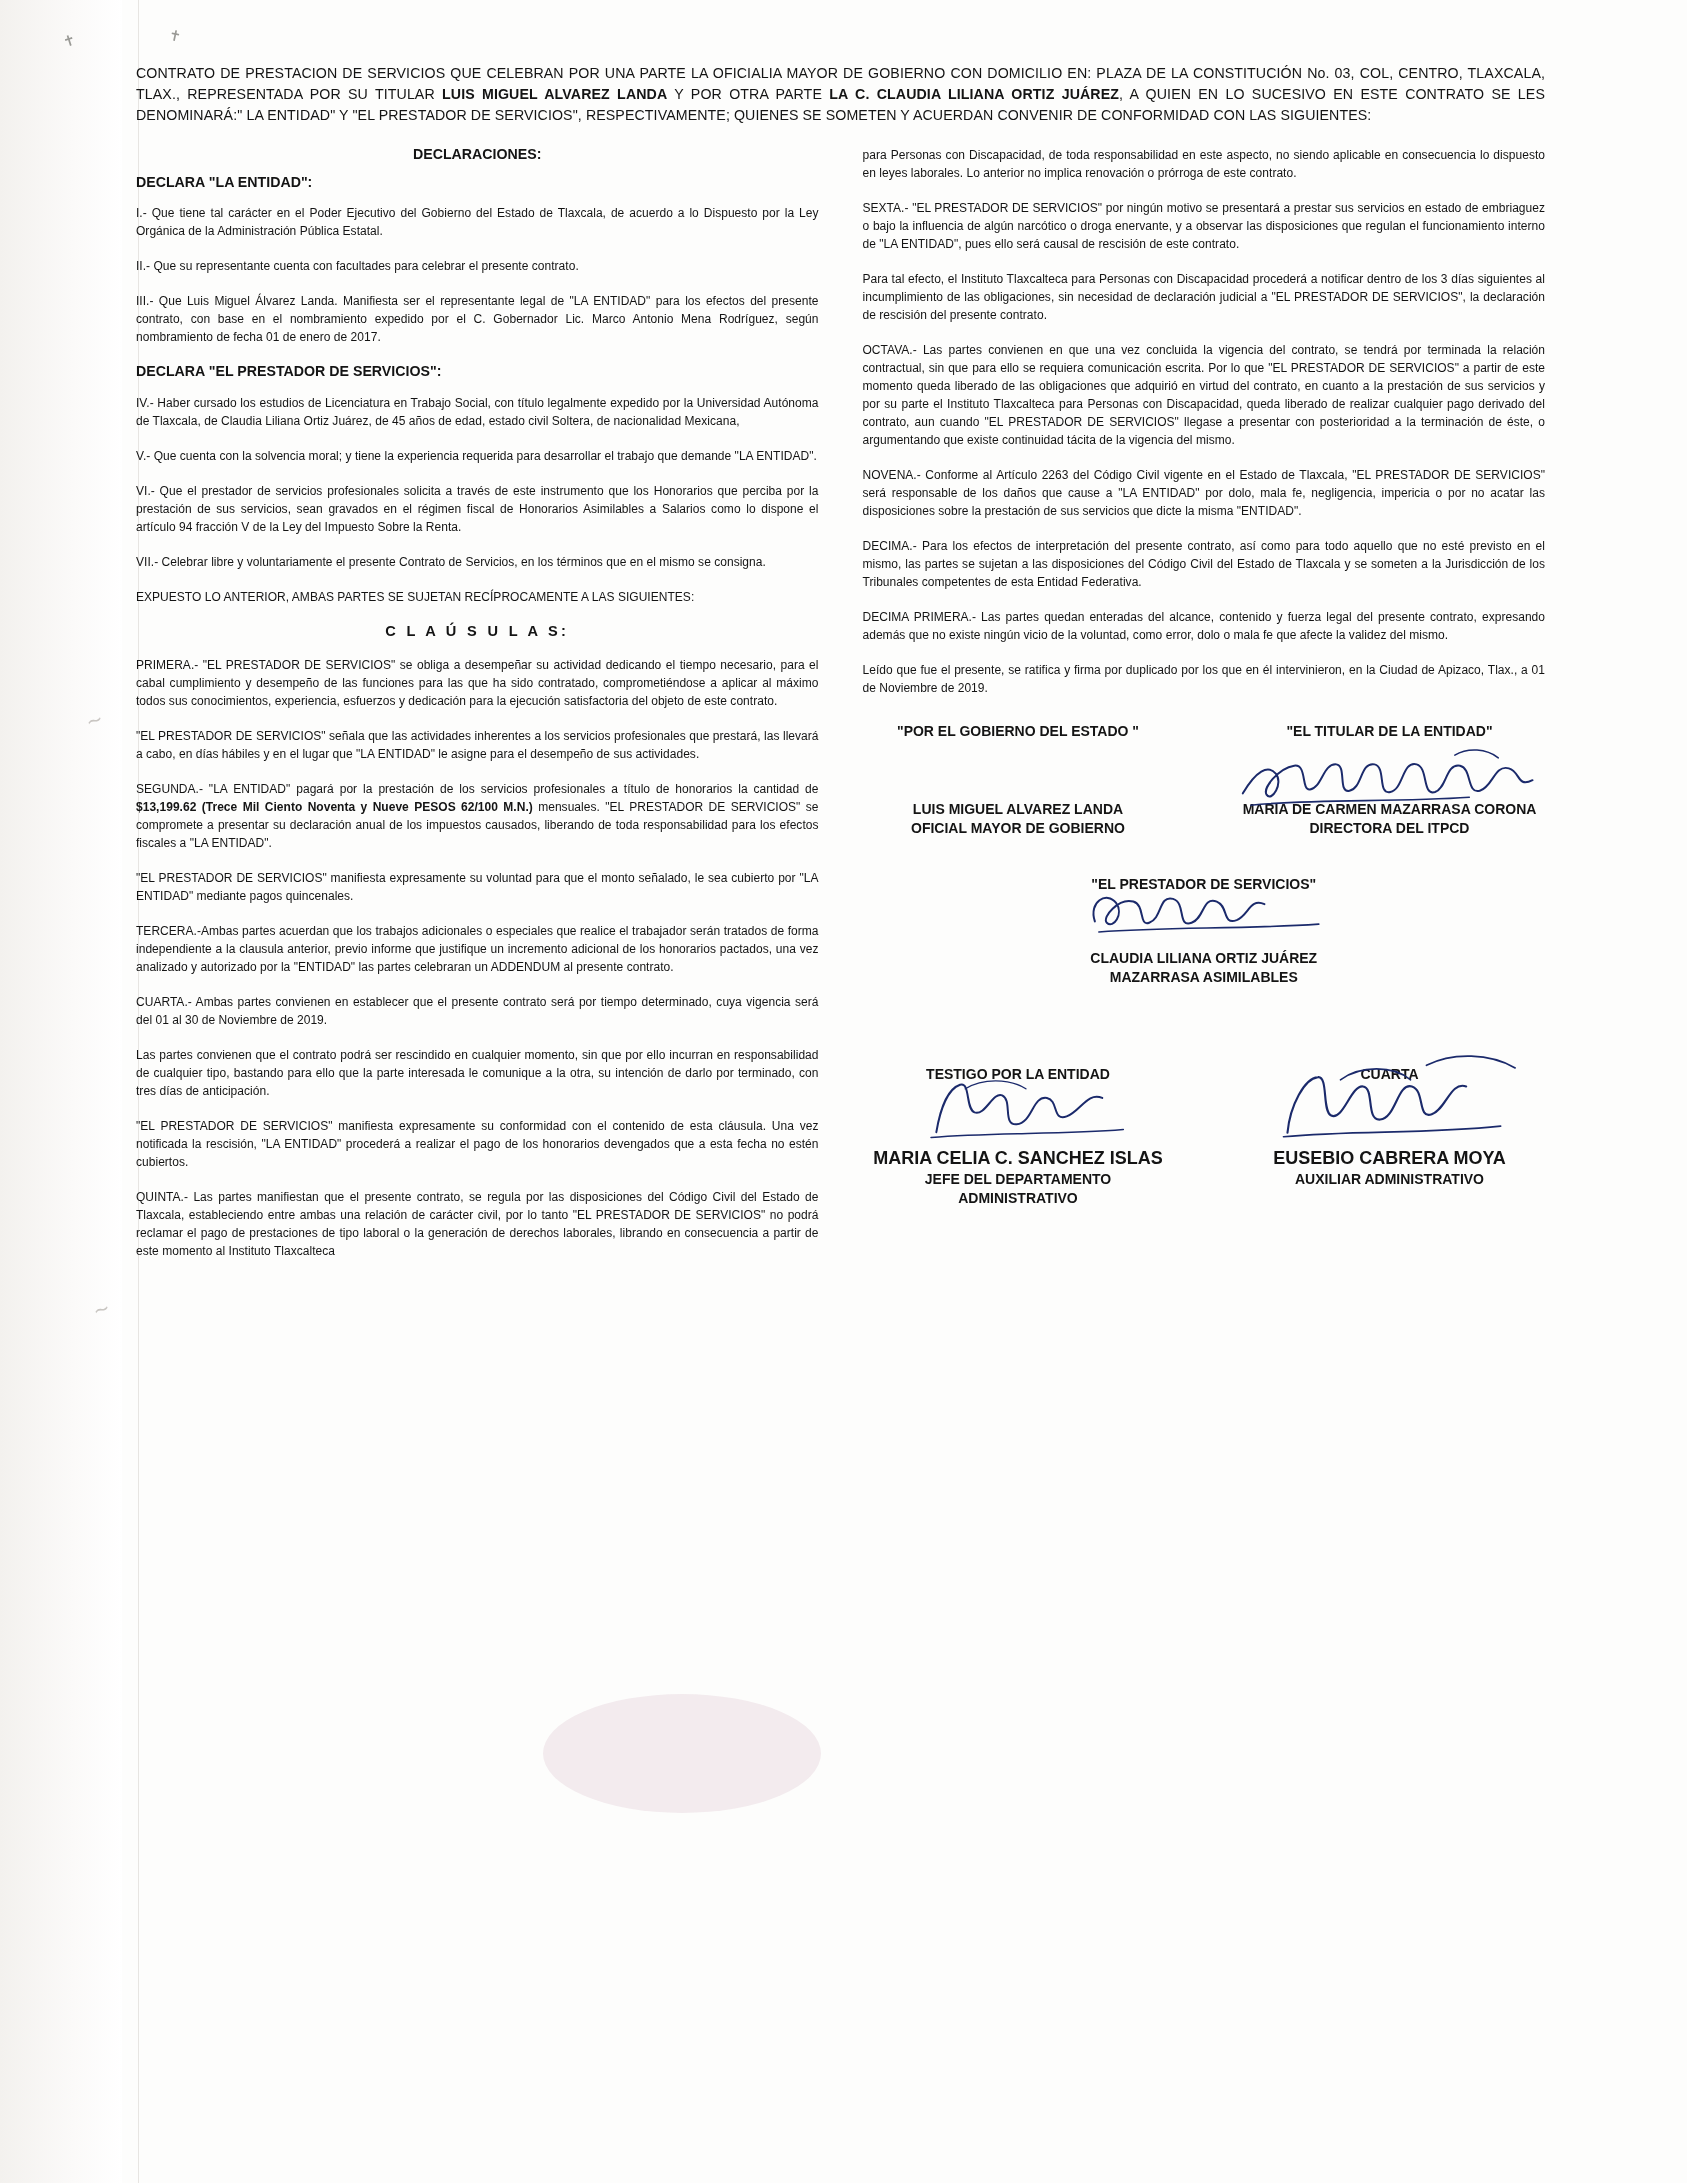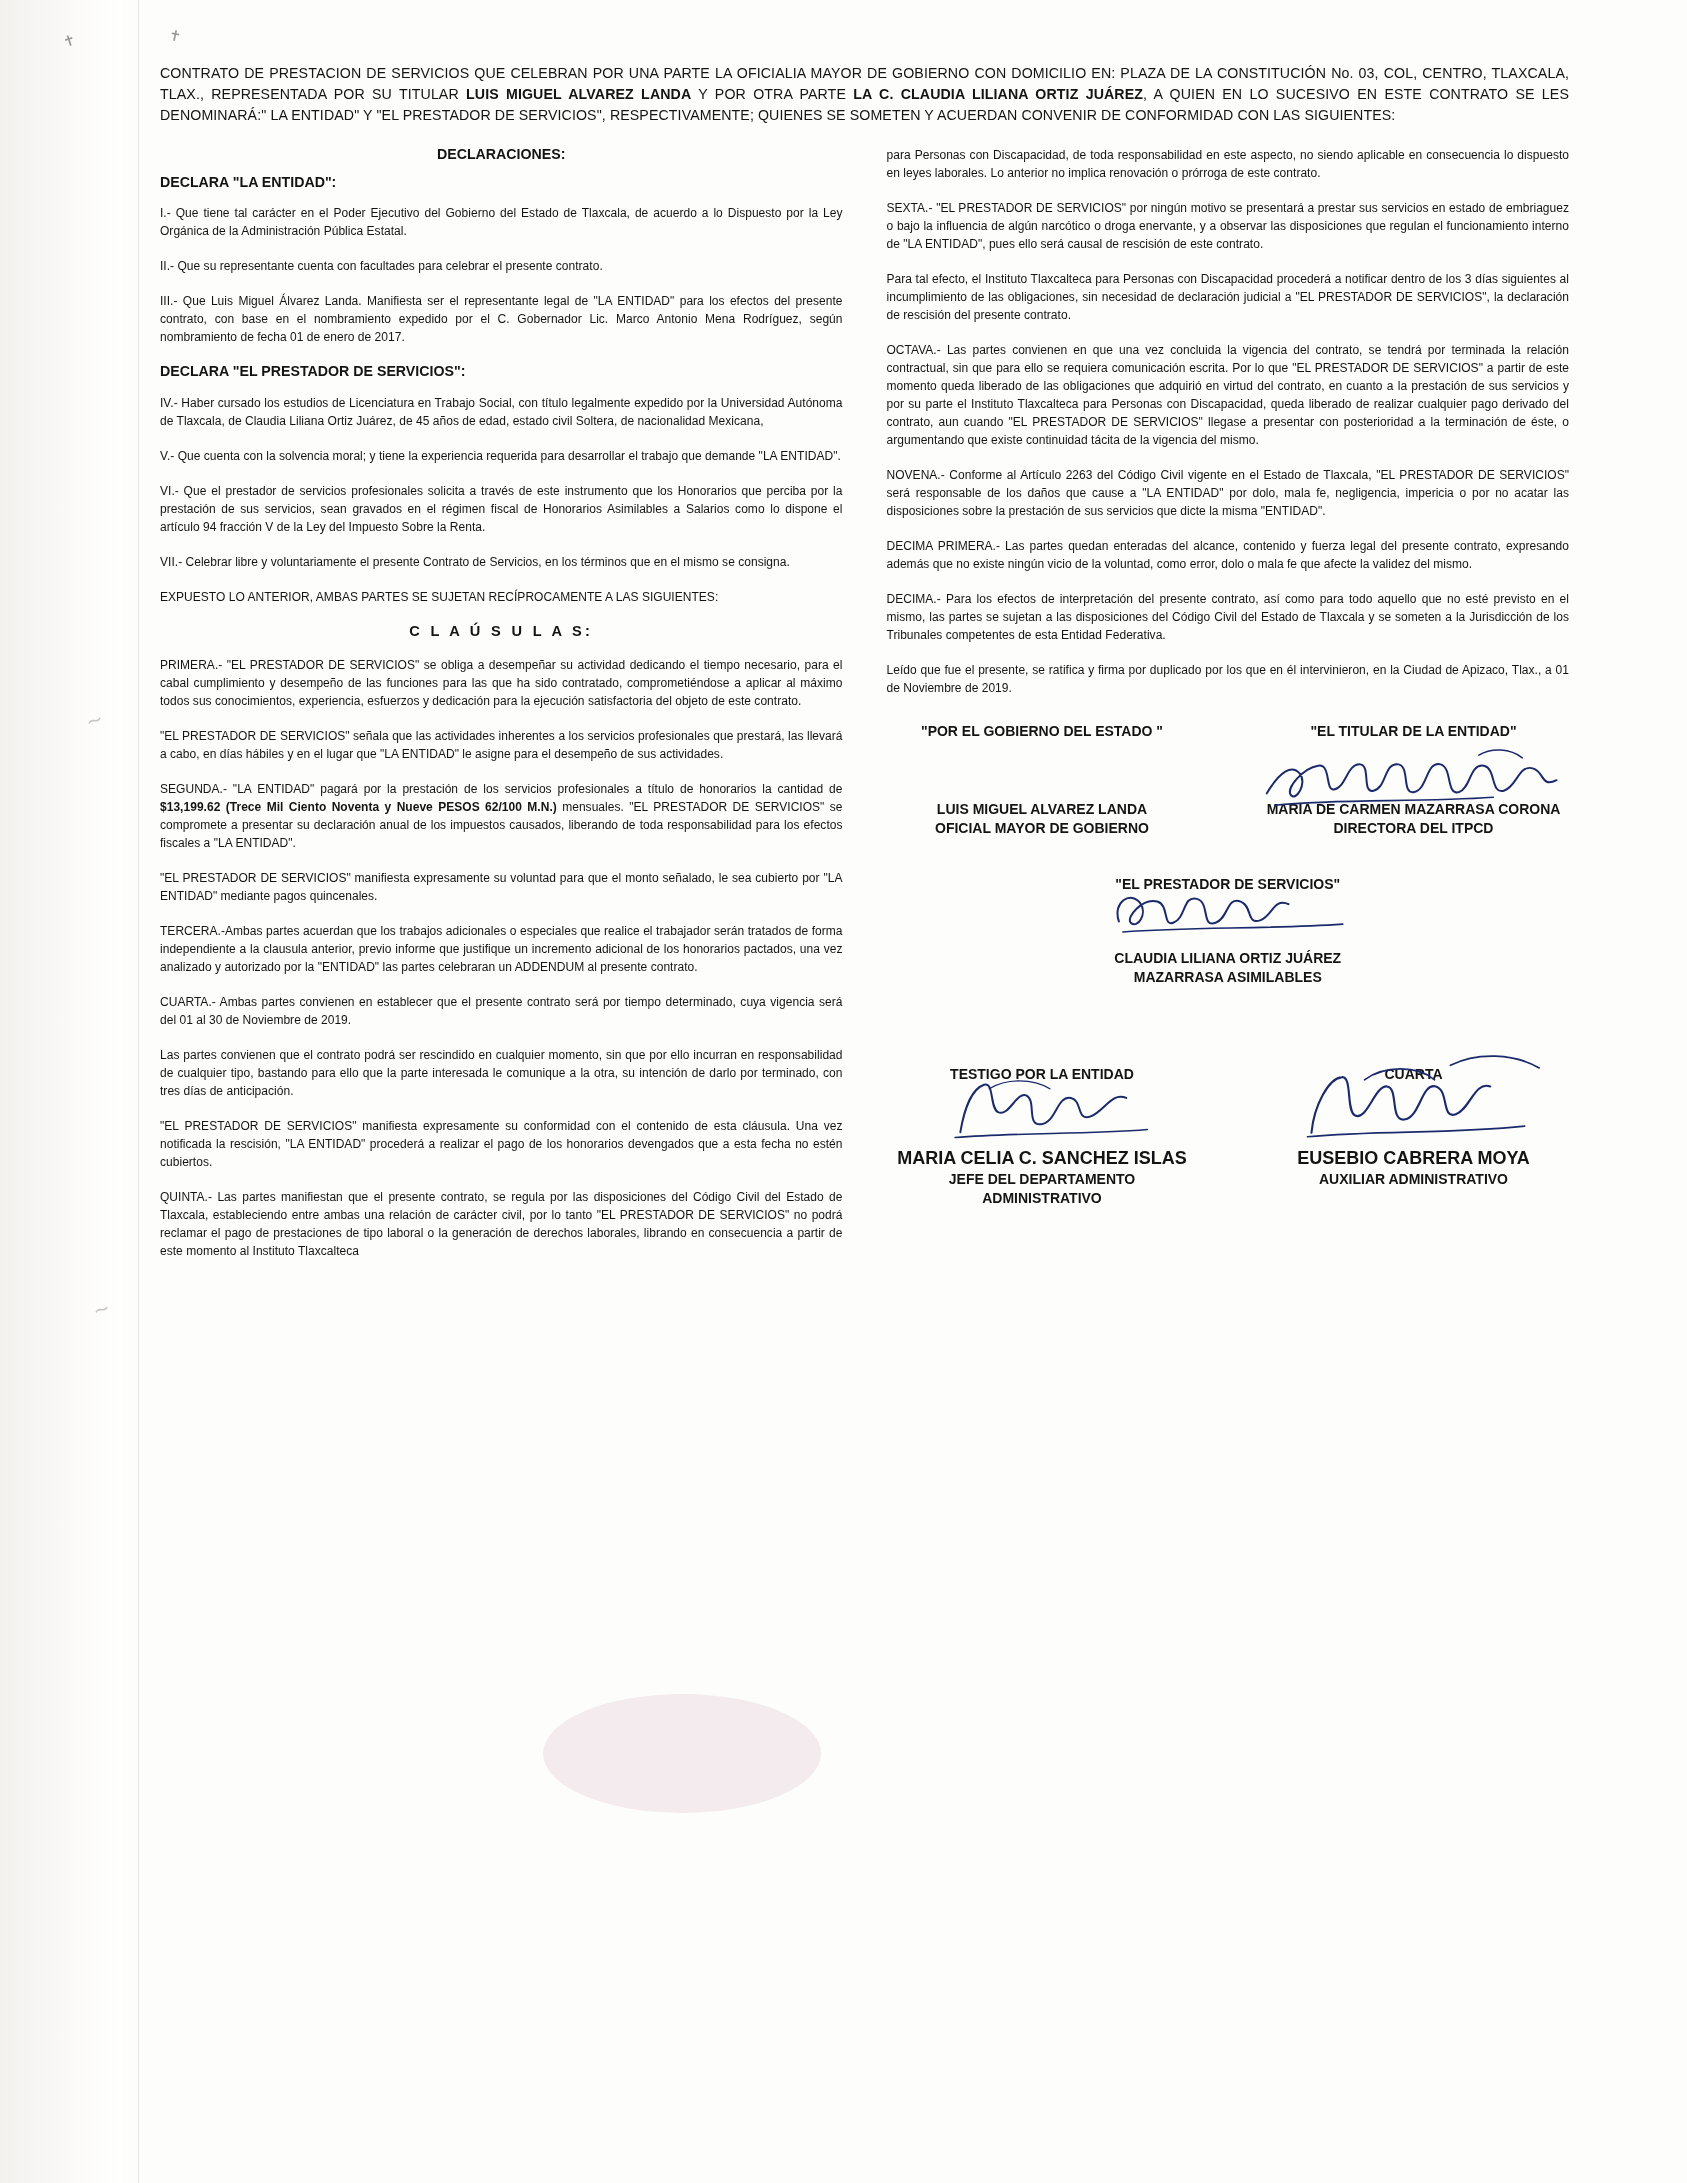--- a/index.html
+++ b/index.html
@@ -32,21 +32,21 @@
     background: #e7e5e2;
   }
   .scan-mark {
     position: absolute;
     color: #9a9a96;
     font-size: 14.6px;
     transform: rotate(-18deg);
   }
   .content {
     position: absolute;
-    left: 160px;
+    left: 136px;
     top: 63px;
     width: 1409px;
   }
   .preamble {
     font-size: 14.2px;
     line-height: 1.47;
     text-align: justify;
     letter-spacing: 0.1px;
   }
   .preamble b { font-weight: bold; }
@@ -200,22 +200,22 @@
         <p class="par">"EL PRESTADOR DE SERVICIOS" manifiesta expresamente su conformidad con el contenido de esta cláusula. Una vez notificada la rescisión, "LA  ENTIDAD" procederá a realizar el pago de los honorarios devengados que a esta fecha no estén cubiertos.</p>
         <p class="par">QUINTA.- Las partes manifiestan que el presente contrato, se regula por las disposiciones del Código Civil del Estado de Tlaxcala, estableciendo entre ambas una relación de carácter civil, por lo tanto "EL PRESTADOR DE SERVICIOS" no podrá reclamar el pago de prestaciones de tipo laboral o la generación de derechos laborales, librando en consecuencia a partir de este momento al Instituto Tlaxcalteca</p>
       </div>
 
       <div class="col">
         <p class="par">para Personas con Discapacidad, de toda responsabilidad en este aspecto, no siendo aplicable en consecuencia lo dispuesto en leyes laborales. Lo anterior no implica renovación o prórroga de este contrato.</p>
         <p class="par">SEXTA.- "EL PRESTADOR DE SERVICIOS"  por ningún motivo se presentará a prestar sus servicios en estado de embriaguez o bajo la influencia de algún narcótico o droga enervante, y a observar las disposiciones que regulan el funcionamiento interno de "LA ENTIDAD", pues ello será causal de rescisión de este contrato.</p>
         <p class="par">Para tal efecto, el Instituto Tlaxcalteca para Personas con Discapacidad procederá a notificar dentro de los 3 días siguientes al incumplimiento de las obligaciones, sin necesidad de declaración judicial a "EL PRESTADOR DE SERVICIOS",  la declaración de rescisión del presente contrato.</p>
         <p class="par">OCTAVA.- Las partes convienen en que una vez concluida la vigencia del contrato, se tendrá por terminada la relación contractual, sin que para ello se requiera comunicación escrita. Por lo que "EL PRESTADOR DE SERVICIOS" a partir de este momento queda liberado de las obligaciones que adquirió en virtud del contrato, en cuanto a la prestación de sus servicios y por su parte el Instituto Tlaxcalteca para Personas con Discapacidad,  queda liberado de realizar cualquier pago derivado del contrato, aun cuando "EL PRESTADOR DE SERVICIOS" llegase a presentar con posterioridad a la terminación de éste, o argumentando que existe continuidad tácita de la vigencia del mismo.</p>
         <p class="par">NOVENA.- Conforme al Artículo 2263 del Código Civil vigente en el Estado de Tlaxcala, "EL PRESTADOR DE SERVICIOS" será responsable de los daños que cause a "LA ENTIDAD" por dolo, mala fe, negligencia, impericia o por no acatar las disposiciones sobre la prestación de sus servicios que dicte la misma "ENTIDAD".</p>
+        <p class="par">DECIMA.- Para los efectos de interpretación del presente contrato, así como para todo aquello que no esté previsto en el  mismo, las partes se sujetan a las disposiciones del Código Civil del Estado de Tlaxcala y se someten a la Jurisdicción de los Tribunales competentes de esta Entidad  Federativa.</p>
         <p class="par">DECIMA PRIMERA.- Las partes quedan enteradas del alcance, contenido y fuerza legal del presente contrato, expresando además que no existe ningún vicio de la voluntad, como error, dolo o mala fe que afecte la validez del mismo.</p>
-        <p class="par">DECIMA.- Para los efectos de interpretación del presente contrato, así como para todo aquello que no esté previsto en el  mismo, las partes se sujetan a las disposiciones del Código Civil del Estado de Tlaxcala y se someten a la Jurisdicción de los Tribunales competentes de esta Entidad  Federativa.</p>
         <p class="par">Leído que fue el presente, se ratifica y firma por duplicado por los que en él intervinieron, en la Ciudad de Apizaco, Tlax., a 01 de Noviembre de 2019.</p>
 
         <div class="sig-block">
 
           <div class="sig-row">
             <div class="sig-col">
               <div class="sig-label">"POR EL GOBIERNO DEL ESTADO "</div>
               <div class="sig-name">LUIS MIGUEL ALVAREZ LANDA</div>
               <div class="sig-sub">OFICIAL MAYOR DE GOBIERNO</div>
             </div>

